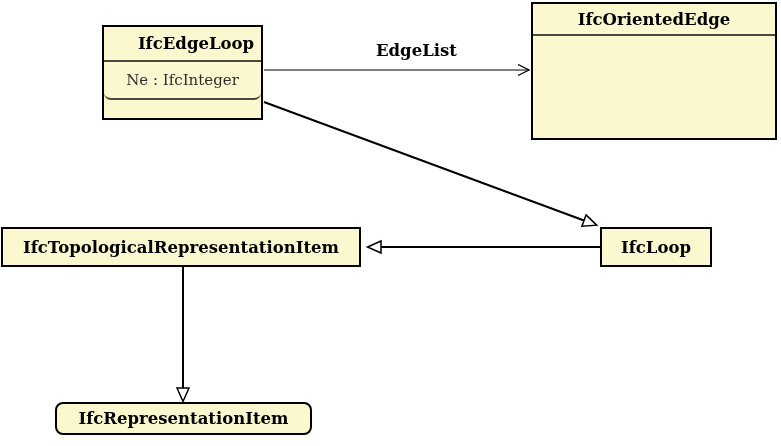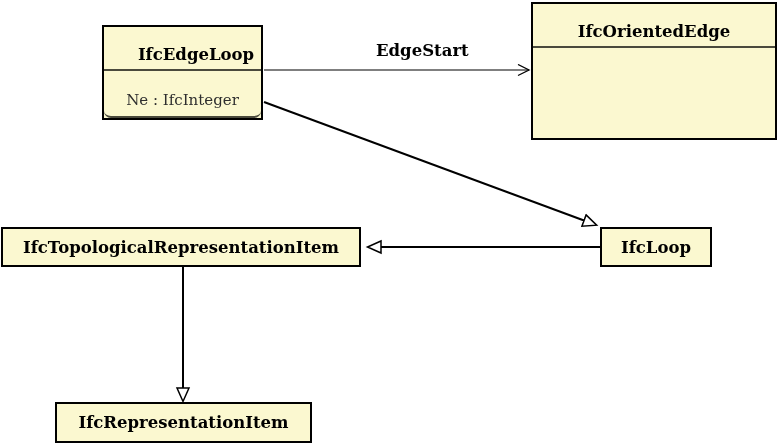--- a/index.html
+++ b/index.html
@@ -26,37 +26,37 @@
     border:2px solid var(--box-border);
     box-sizing:border-box;
     display:flex;flex-direction:column;
     z-index:2;
   }
   .title{
     display:flex;align-items:center;justify-content:center;
     font-weight:bold;font-size:16.5px;color:var(--title-ink);
     white-space:nowrap;
   }
-  .sepb{border-bottom:2px solid var(--sep);margin-top:12px;}
+  .sepb{border-bottom:2px solid var(--sep);}
   .attrs{color:var(--attr-ink);font-size:15.5px;}
   .attrs.center{display:flex;align-items:center;justify-content:center;}
   .attrs.listy{padding:5px 0 0 12px;line-height:26px;white-space:nowrap;}
   .empty{flex:1;}
   
   .box-edgeloop{left:102px;top:25px;width:161px;height:95px;}
   .box-edgeloop .title{height:33px;padding-left:27px;}
   .box-edgeloop .attrs{height:36px;font-size:15px;border-radius:7px;}
   .box-orientededge{left:531px;top:2px;width:246px;height:138px;}
   .box-orientededge .title{height:30px;}
   .box-orientededge .attrs{height:83px;}
   .box-toporepitem{left:1px;top:227px;width:360px;height:40px;}
   .box-toporepitem .title{flex:1;}
   .box-loop{left:600px;top:227px;width:112px;height:40px;}
   .box-loop .title{flex:1;}
-  .box-repitem{left:55px;top:402px;width:257px;height:41px;}
+  .box-repitem{left:55px;top:402px;width:257px;height:33px;border-radius:8px;}
   .box-repitem .title{flex:1;}
   .assoc-label{
     position:absolute;left:376px;top:41px;z-index:3;
     font-weight:bold;font-size:16.5px;color:var(--title-ink);
     white-space:nowrap;
   }
 </style>
 </head>
 <body>
 
@@ -70,21 +70,21 @@
       <marker id="assoc-vee" markerUnits="userSpaceOnUse" markerWidth="14" markerHeight="14" refX="12" refY="6.5" orient="auto">
         <path d="M1,1 L12,6.5 L1,12" fill="none" stroke="#000000" stroke-width="1.3"></path>
       </marker>
     </defs>
     <line x1="264" y1="70" x2="529" y2="70" stroke="#000000" stroke-width="1.2" marker-end="url(#assoc-vee)"></line>
     <line x1="264" y1="102" x2="584" y2="220.5" stroke="#000000" stroke-width="2" marker-end="url(#gen-triangle)"></line>
     <line x1="600" y1="247" x2="381" y2="247" stroke="#000000" stroke-width="2.2" marker-end="url(#gen-triangle)"></line>
     <line x1="183" y1="267" x2="183" y2="388" stroke="#000000" stroke-width="2" marker-end="url(#gen-triangle)"></line>
   </svg>
 
-  <div class="assoc-label">EdgeStart</div>
+  <div class="assoc-label">EdgeList</div>
 
   <div class="cls box-edgeloop">
     <div class="title sepb">IfcEdgeLoop</div>
     <div class="attrs center sepb">
       <div>Ne : IfcInteger</div>
     </div>
     <div class="empty"></div>
   </div>
 
   <div class="cls box-orientededge">

